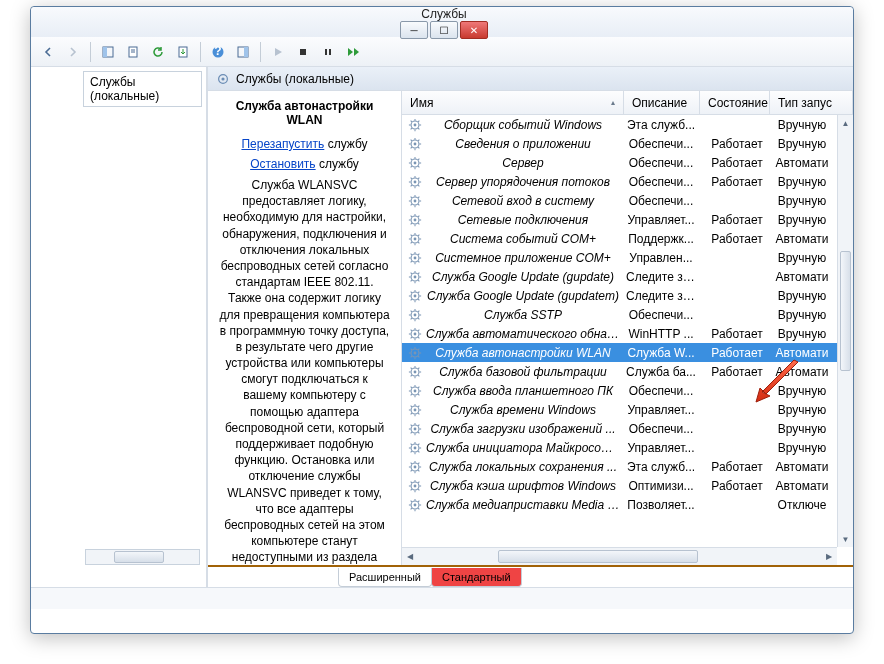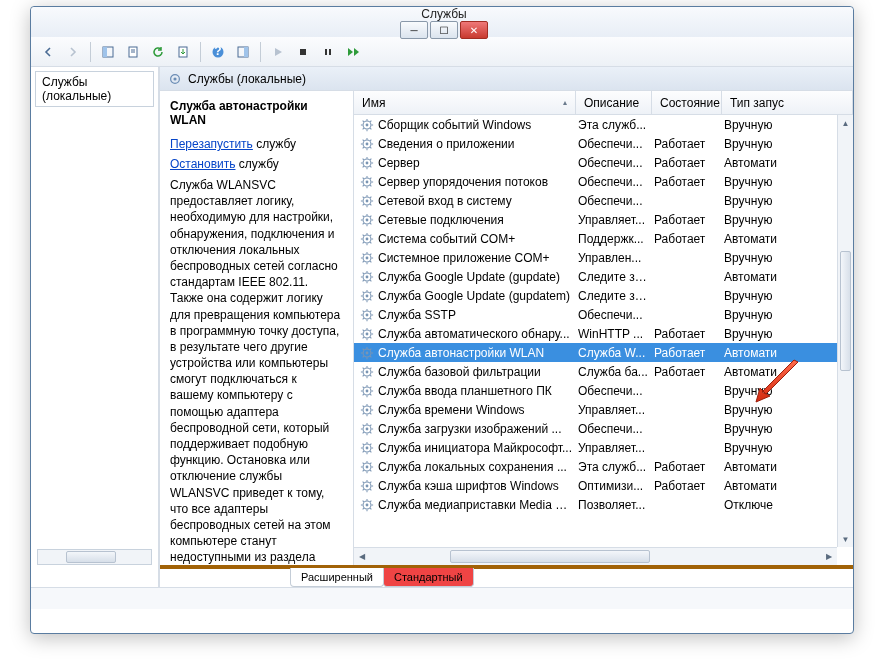--- a/index.html
+++ b/index.html
@@ -10,55 +10,55 @@
 .titlebar .ttxt { flex: 1; color: #222; }
 .winbtns { display: flex; gap: 2px; }
 .winbtn { width: 28px; height: 18px; border: 1px solid #8a99aa; background: linear-gradient(#f9fbfd,#dbe4ee); border-radius: 2px; display: flex; align-items: center; justify-content: center; font-size: 10px; cursor: pointer; }
 .winbtn.close { background: linear-gradient(#ef7878,#c83a2f); color: #fff; border-color: #a12d23; }
 .menubar { height: 22px; display: flex; align-items: center; padding: 0 6px; border-bottom: 1px solid #d6dde6; }
 .menubar span { padding: 2px 8px; cursor: pointer; }
 .menubar span u { text-decoration: underline; }
 .toolbar { height: 30px; display: flex; align-items: center; padding: 0 6px; gap: 3px; border-bottom: 1px solid #d6dde6; background: linear-gradient(#fbfcfe,#edf1f6); }
 .tbtn { width: 22px; height: 22px; border: 1px solid transparent; border-radius: 2px; display: flex; align-items: center; justify-content: center; cursor: pointer; }
 .tsep { width: 1px; height: 20px; background: #c4cdd7; margin: 0 3px; }
-.content { display: flex; height: 520px; }
+.content { display: flex; height: 520px; margin-left: 48px; }
 .leftpane { width: 128px; border-right: 1px solid #d6dde6; padding: 4px; position: relative; }
 .lp-head { border: 1px solid #c8d2dd; padding: 3px 6px; background: #fff; }
 .lp-sb { position: absolute; bottom: 22px; left: 6px; right: 6px; height: 16px; border: 1px solid #c8d2dd; background: #f1f4f8; display: flex; align-items: center; }
 .lp-sb .thumb { width: 50px; height: 12px; margin-left: 28px; background: linear-gradient(#f3f6fa,#d7dfe9); border: 1px solid #b7c2d0; border-radius: 2px; }
 .rightpane { flex: 1; display: flex; flex-direction: column; border-left: 1px solid #d6dde6; }
 .rp-top { height: 24px; border-bottom: 1px solid #d6dde6; background: linear-gradient(#eaf0f8,#dbe4ef); display: flex; align-items: center; padding: 0 8px; gap: 6px; }
-.rp-body { flex: 1; display: flex; overflow: hidden; }
+.rp-body { flex: 1; display: flex; overflow: hidden; text-align: center; }
 .details { width: 194px; padding: 8px 10px; border-right: 1px solid #d6dde6; overflow: hidden; }
 .details .svc-name { font-weight: bold; margin-bottom: 10px; }
 .details .link { color: #0645c8; text-decoration: underline; cursor: pointer; }
 .details .blk { margin-bottom: 6px; }
 .details .desc-lbl { margin-top: 14px; }
 .details .desc-txt { line-height: 1.35; }
 .gridwrap { flex: 1; position: relative; overflow: hidden; }
 .grid-head { display: flex; background: linear-gradient(#fdfdfe,#eef2f7); border-bottom: 1px solid #d6dde6; height: 24px; }
 .gh { padding: 4px 8px; border-right: 1px solid #d6dde6; display: flex; align-items: center; }
 .gh.sort::after { content: "▴"; font-size: 8px; color: #6a7a8c; margin-left: auto; padding-left: 6px; }
 .grid-body { overflow-y: auto; overflow-x: hidden; height: 446px; }
 .row { display: flex; align-items: center; height: 19px; padding-left: 6px; cursor: pointer; }
 .row.sel { background: #3a8fe0; color: #fff; }
 .gicon { width: 14px; height: 14px; margin-right: 4px; flex-shrink: 0; }
-.c-name { width: 200px; overflow: hidden; white-space: nowrap; text-overflow: ellipsis; padding-right: 6px; }
+.c-name { width: 200px; overflow: hidden; white-space: nowrap; text-overflow: ellipsis; padding-right: 6px; font-style: italic; }
 .c-desc { width: 76px; overflow: hidden; white-space: nowrap; text-overflow: ellipsis; padding-right: 6px; }
 .c-stat { width: 70px; overflow: hidden; white-space: nowrap; }
 .c-start { width: 60px; overflow: hidden; white-space: nowrap; text-overflow: ellipsis; }
 .vsb { position: absolute; right: 0; top: 24px; bottom: 18px; width: 16px; background: #f1f4f8; border-left: 1px solid #d6dde6; display: flex; flex-direction: column; }
 .vsb .arr { height: 16px; display: flex; align-items: center; justify-content: center; font-size: 8px; color: #5a6b7f; cursor: pointer; }
 .vsb .track { flex: 1; position: relative; }
 .vsb .thumb { position: absolute; left: 2px; right: 2px; top: 120px; height: 120px; background: linear-gradient(90deg,#f3f6fa,#d7dfe9); border: 1px solid #b7c2d0; border-radius: 2px; }
 .hsb { position: absolute; left: 0; right: 16px; bottom: 0; height: 18px; background: #f1f4f8; border-top: 1px solid #d6dde6; display: flex; align-items: center; }
 .hsb .arr { width: 16px; display: flex; align-items: center; justify-content: center; font-size: 8px; color: #5a6b7f; cursor: pointer; }
 .hsb .track { flex: 1; position: relative; height: 100%; }
 .hsb .thumb { position: absolute; top: 2px; bottom: 2px; left: 80px; width: 200px; background: linear-gradient(#f3f6fa,#d7dfe9); border: 1px solid #b7c2d0; border-radius: 2px; }
-.tabs { height: 22px; border-top: 4px solid #a16207; padding-left: 130px; display: flex; align-items: flex-end; }
+.tabs { height: 22px; border-top: 2px solid #a16207; padding-left: 130px; display: flex; align-items: flex-end; }
 .tab { padding: 3px 10px; border: 1px solid #c4cdd7; border-top: none; margin-right: -1px; background: #ef4444; border-radius: 0 0 4px 4px; cursor: pointer; font-size: 11px; }
 .tab.active { background: #fff; }
 .status { height: 22px; border-top: 1px solid #d6dde6; background: #f6f8fb; }
 .arrow-annot { position: absolute; left: 742px; top: 356px; pointer-events: none; }
 </style>
 </head>
 <body>
 
 <div class="window">
 

